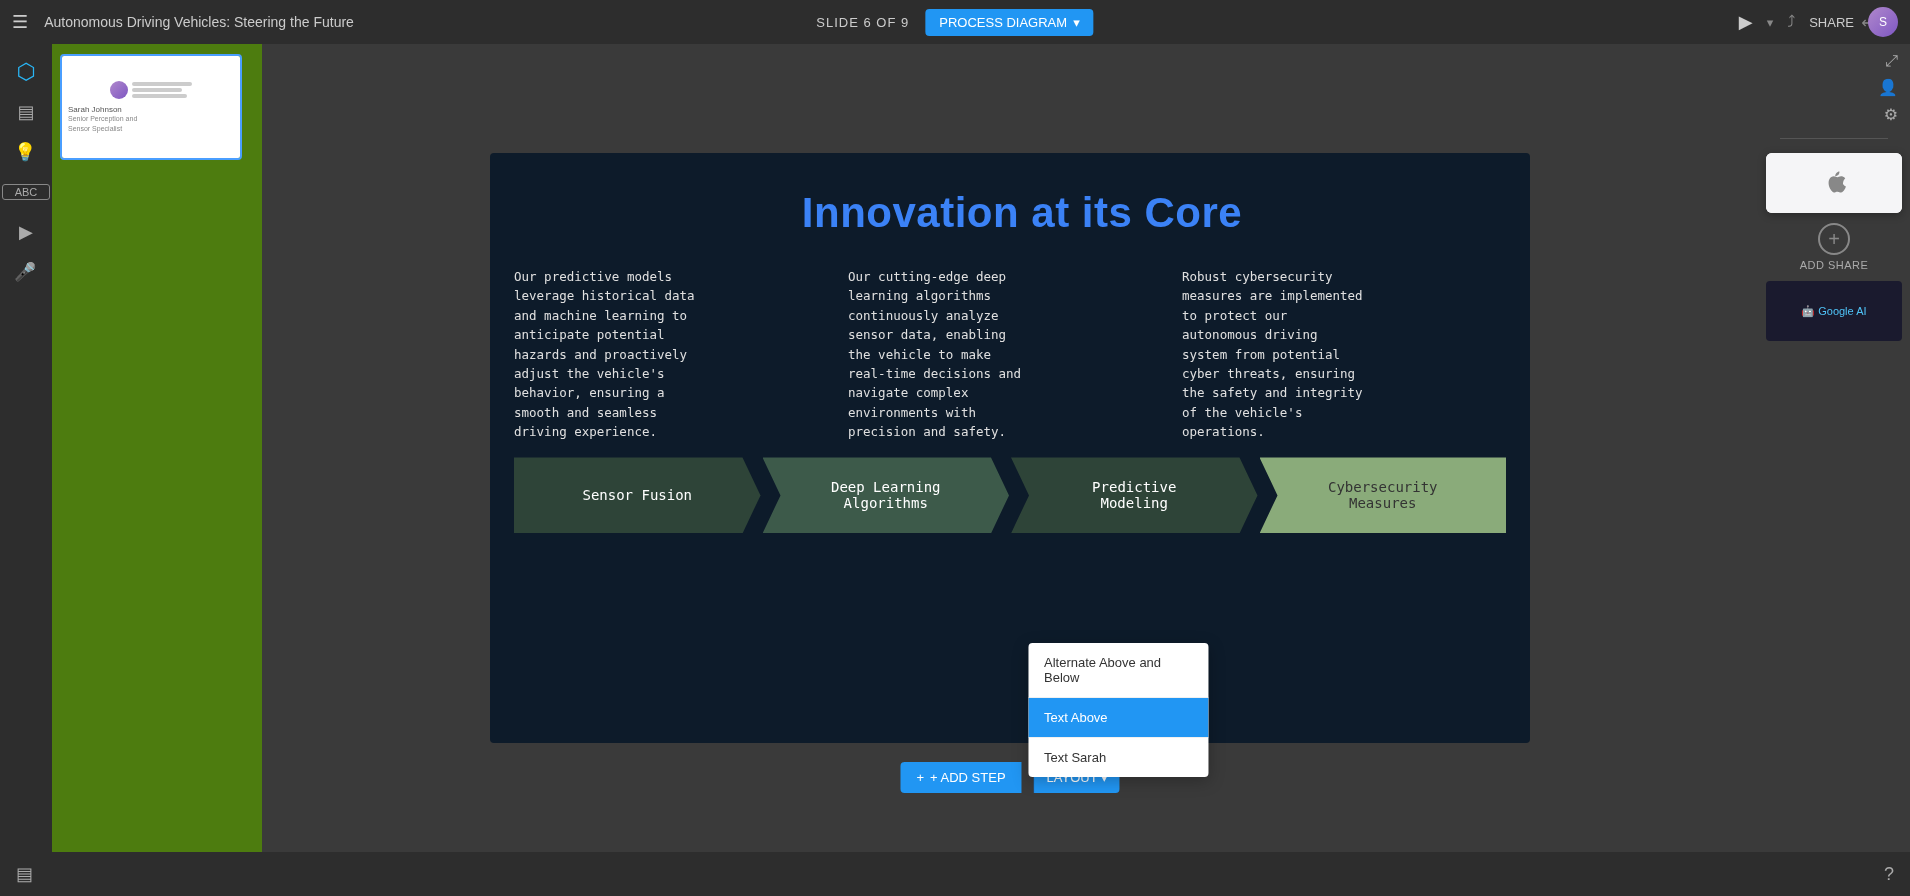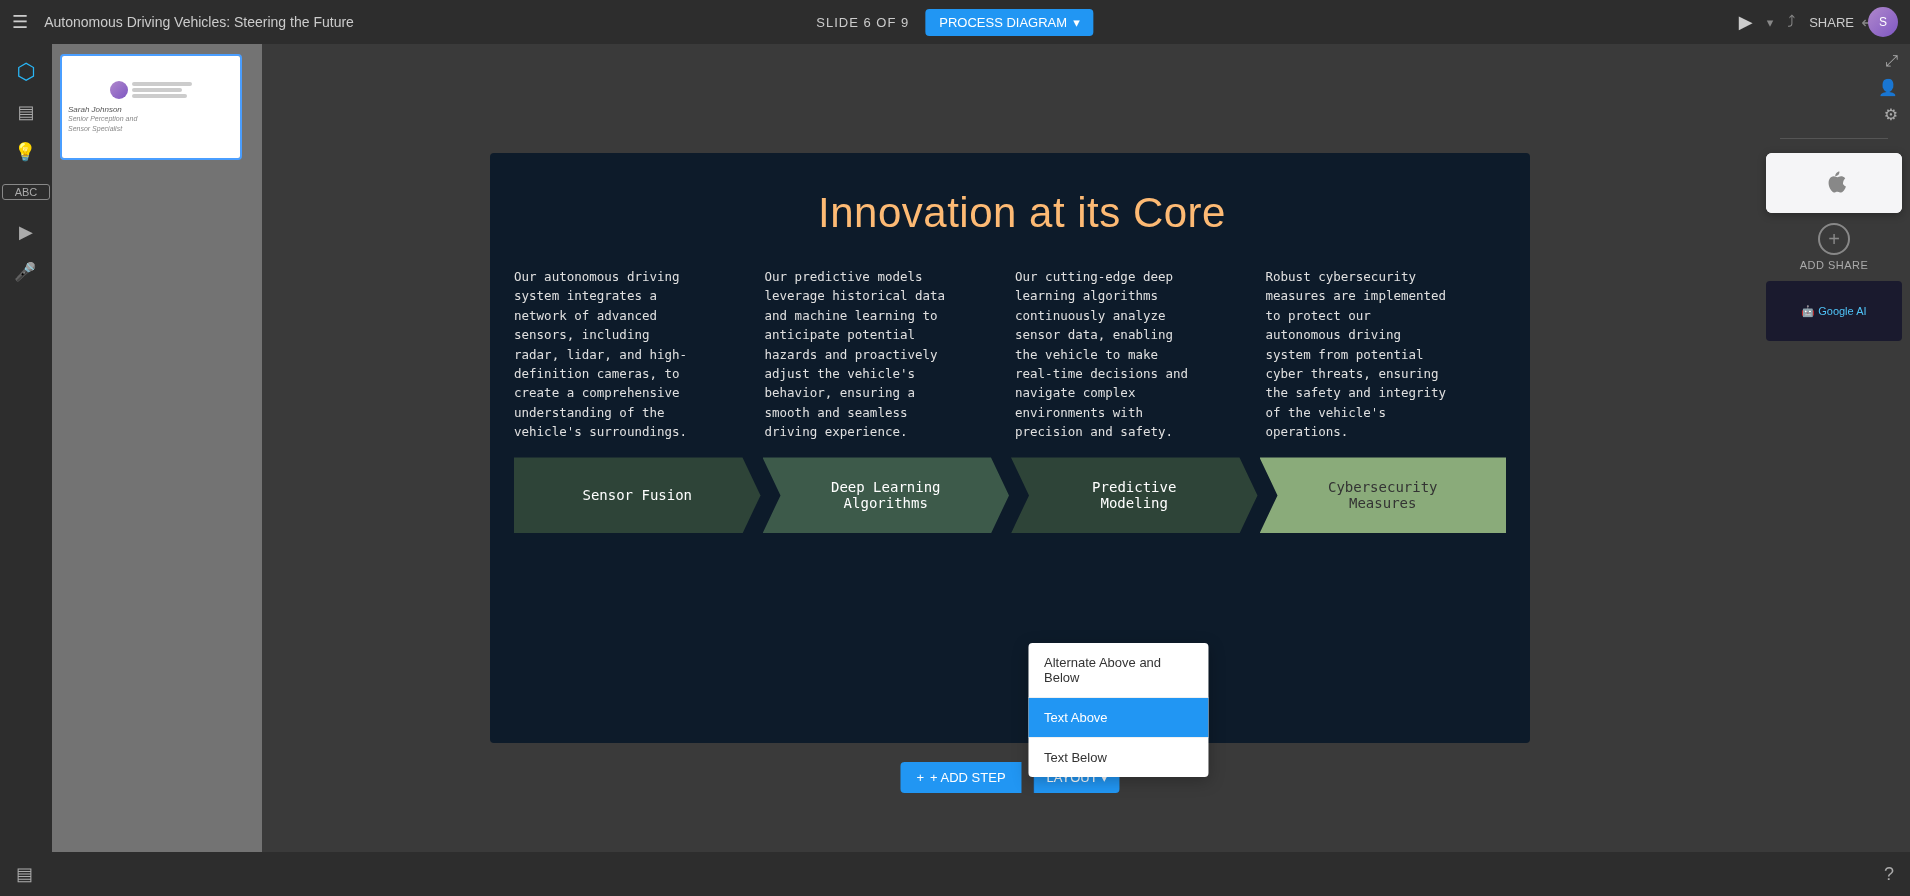--- a/index.html
+++ b/index.html
@@ -30,21 +30,21 @@
       position: absolute; top: 44px; left: 0; width: 52px; bottom: 0;
       background: #2d2d2d; display: flex; flex-direction: column; align-items: center;
       padding-top: 10px; gap: 4px; z-index: 50;
     }
     .sidebar-icon { color: #aaa; font-size: 18px; width: 40px; height: 36px; display: flex; align-items: center; justify-content: center; cursor: pointer; border-radius: 4px; }
     .sidebar-abc { border: 1px solid #888; border-radius: 3px; padding: 1px 12px; font-size: 11px; color: #aaa; }
 
     
     .slide-panel {
       position: absolute; top: 44px; left: 52px; width: 210px; bottom: 35px;
-      background: #737373; overflow-y: auto; padding: 10px 8px; font-style: italic;
+      background: #4d7c0f; overflow-y: auto; padding: 10px 8px;
     }
     .slide-thumbnail {
       background: #fff; border-radius: 4px; width: 182px; height: 106px;
       margin-bottom: 8px; position: relative; overflow: hidden; cursor: pointer;
       border: 2px solid #4a9eff;
     }
     .slide-thumb-inner {
       width: 100%; height: 100%; display: flex; flex-direction: column; align-items: center;
       justify-content: center; padding: 6px; background: #fff;
     }
@@ -58,21 +58,21 @@
       position: absolute; top: 44px; left: 262px; right: 152px; bottom: 44px;
       display: flex; align-items: center; justify-content: center; background: #3a3a3a;
     }
     .slide-canvas {
       width: 1040px; height: 590px; background: #0d1b2a; border-radius: 4px;
       position: relative; overflow: visible;
     }
 
     
     .slide-title {
-      text-align: center; color: #fdba74; font-size: 42px; font-weight: 400;
+      text-align: center; color: #3b82f6; font-size: 42px; font-weight: 700;
       padding-top: 36px; letter-spacing: 0.5px; margin-left: 24px;
     }
 
     .process-columns {
       display: flex; justify-content: space-between; padding: 20px 24px 0 24px;
       gap: 10px; margin-top: 10px;
     }
     .process-col { flex: 1; color: #e0e0e0; font-size: 12.5px; line-height: 1.55; font-family: monospace; }
 
     .chevron-row {
@@ -227,21 +227,20 @@
     </div>
   </div>
 </div>
 
 <div class="canvas-area">
   <div class="slide-canvas">
 
     <div class="slide-title">Innovation at its Core</div>
 
     <div class="process-columns">
-      <div class="process-col">Our autonomous driving<br>system integrates a<br>network of advanced<br>sensors, including<br>radar, lidar, and high-<br>definition cameras, to<br>create a comprehensive<br>understanding of the<br>vehicle's surroundings.</div>
       <div class="process-col">Our predictive models<br>leverage historical data<br>and machine learning to<br>anticipate potential<br>hazards and proactively<br>adjust the vehicle's<br>behavior, ensuring a<br>smooth and seamless<br>driving experience.</div>
       <div class="process-col">Our cutting-edge deep<br>learning algorithms<br>continuously analyze<br>sensor data, enabling<br>the vehicle to make<br>real-time decisions and<br>navigate complex<br>environments with<br>precision and safety.</div>
       <div class="process-col">Robust cybersecurity<br>measures are implemented<br>to protect our<br>autonomous driving<br>system from potential<br>cyber threats, ensuring<br>the safety and integrity<br>of the vehicle's<br>operations.</div>
     </div>
 
     <div class="chevron-row" style="padding: 0 0; margin-top: 16px; gap: 2px;">
       <div class="chevron-item darker" style="clip-path: polygon(0 0, calc(100% - 18px) 0, 100% 50%, calc(100% - 18px) 100%, 0 100%); margin-left: 24px;">
         <span>Sensor Fusion</span>
       </div>
       <div class="chevron-item dark" style="clip-path: polygon(0 0, calc(100% - 18px) 0, 100% 50%, calc(100% - 18px) 100%, 0 100%, 18px 50%);">
@@ -258,21 +257,21 @@
     <div class="floating-toolbar">
 
       <div class="dropdown-menu">
         <div class="dropdown-item">
           <span>Alternate Above and Below</span>
         </div>
         <div class="dropdown-item active">
           <span>Text Above</span>
         </div>
         <div class="dropdown-item">
-          <span>Text Below</span>
+          <span>Text Sarah</span>
         </div>
       </div>
       <button class="add-step-btn">
         <span>+</span>
         <span>+ ADD STEP</span>
       </button>
       <button class="layout-btn">
         <span>LAYOUT ▾</span>
       </button>
     </div>

